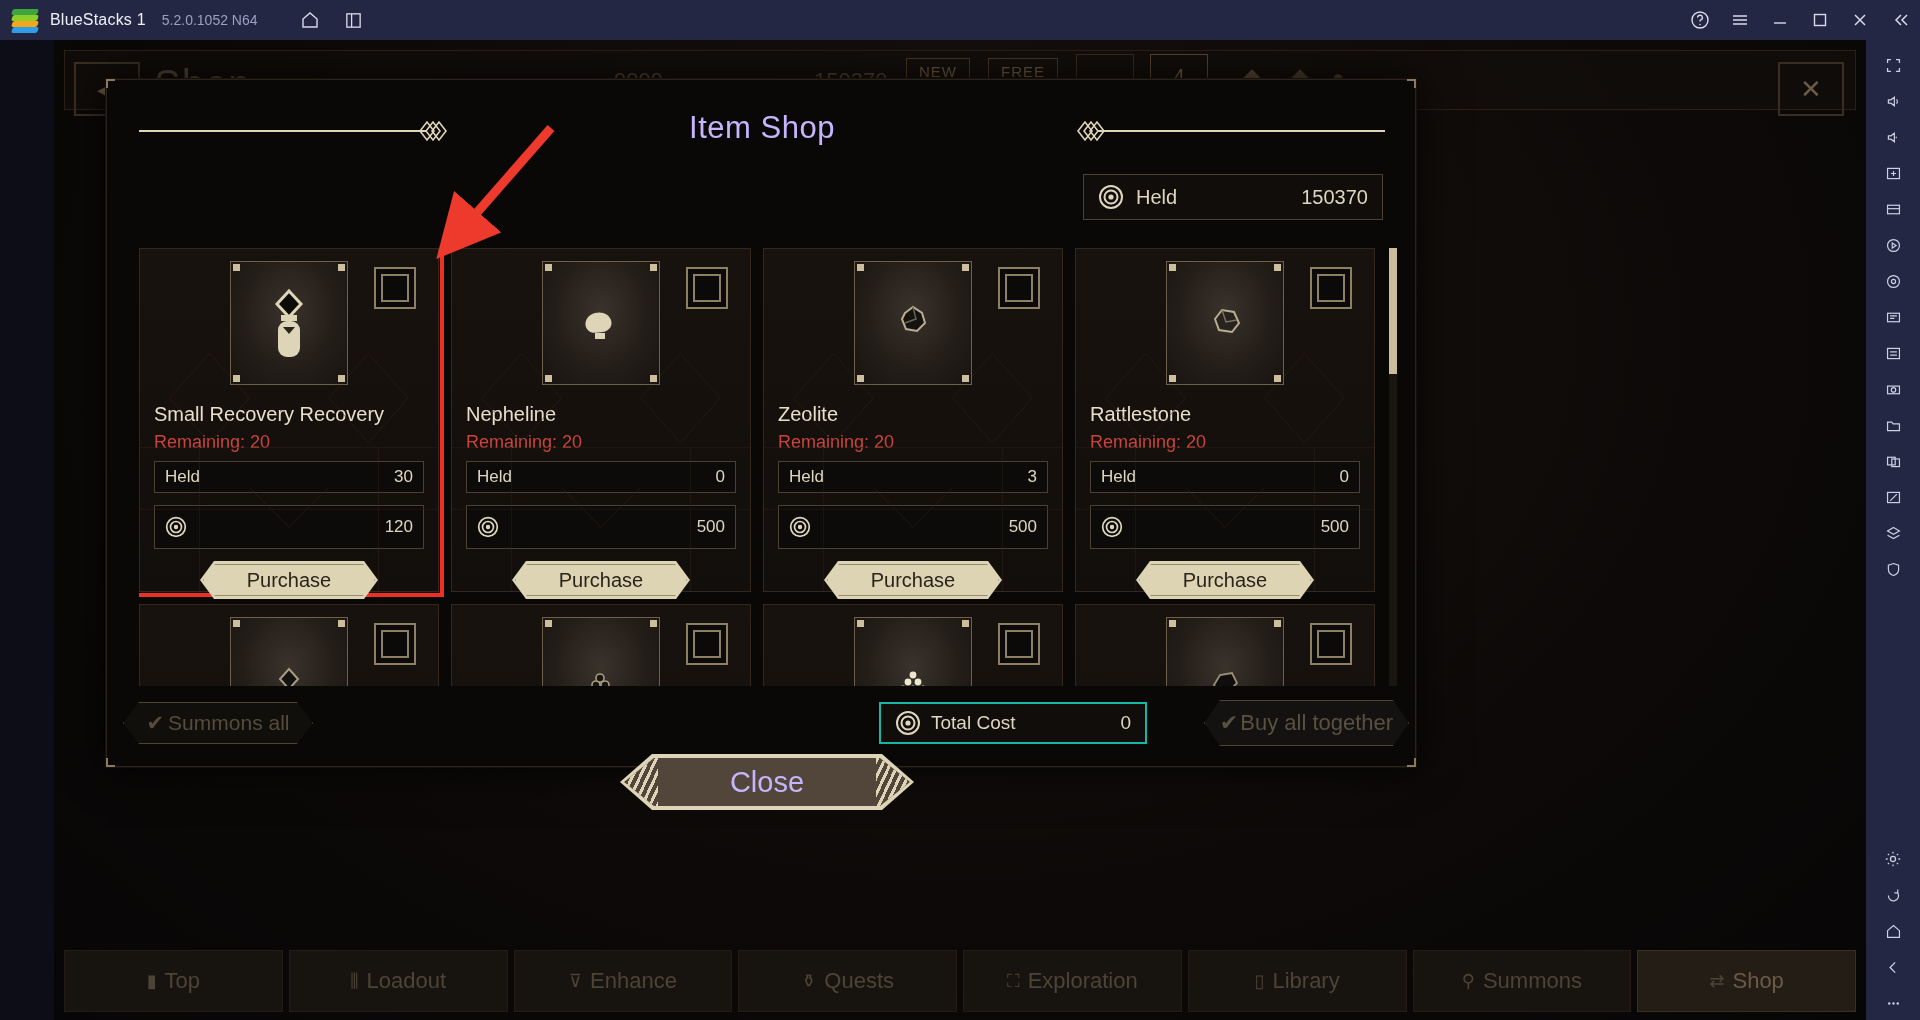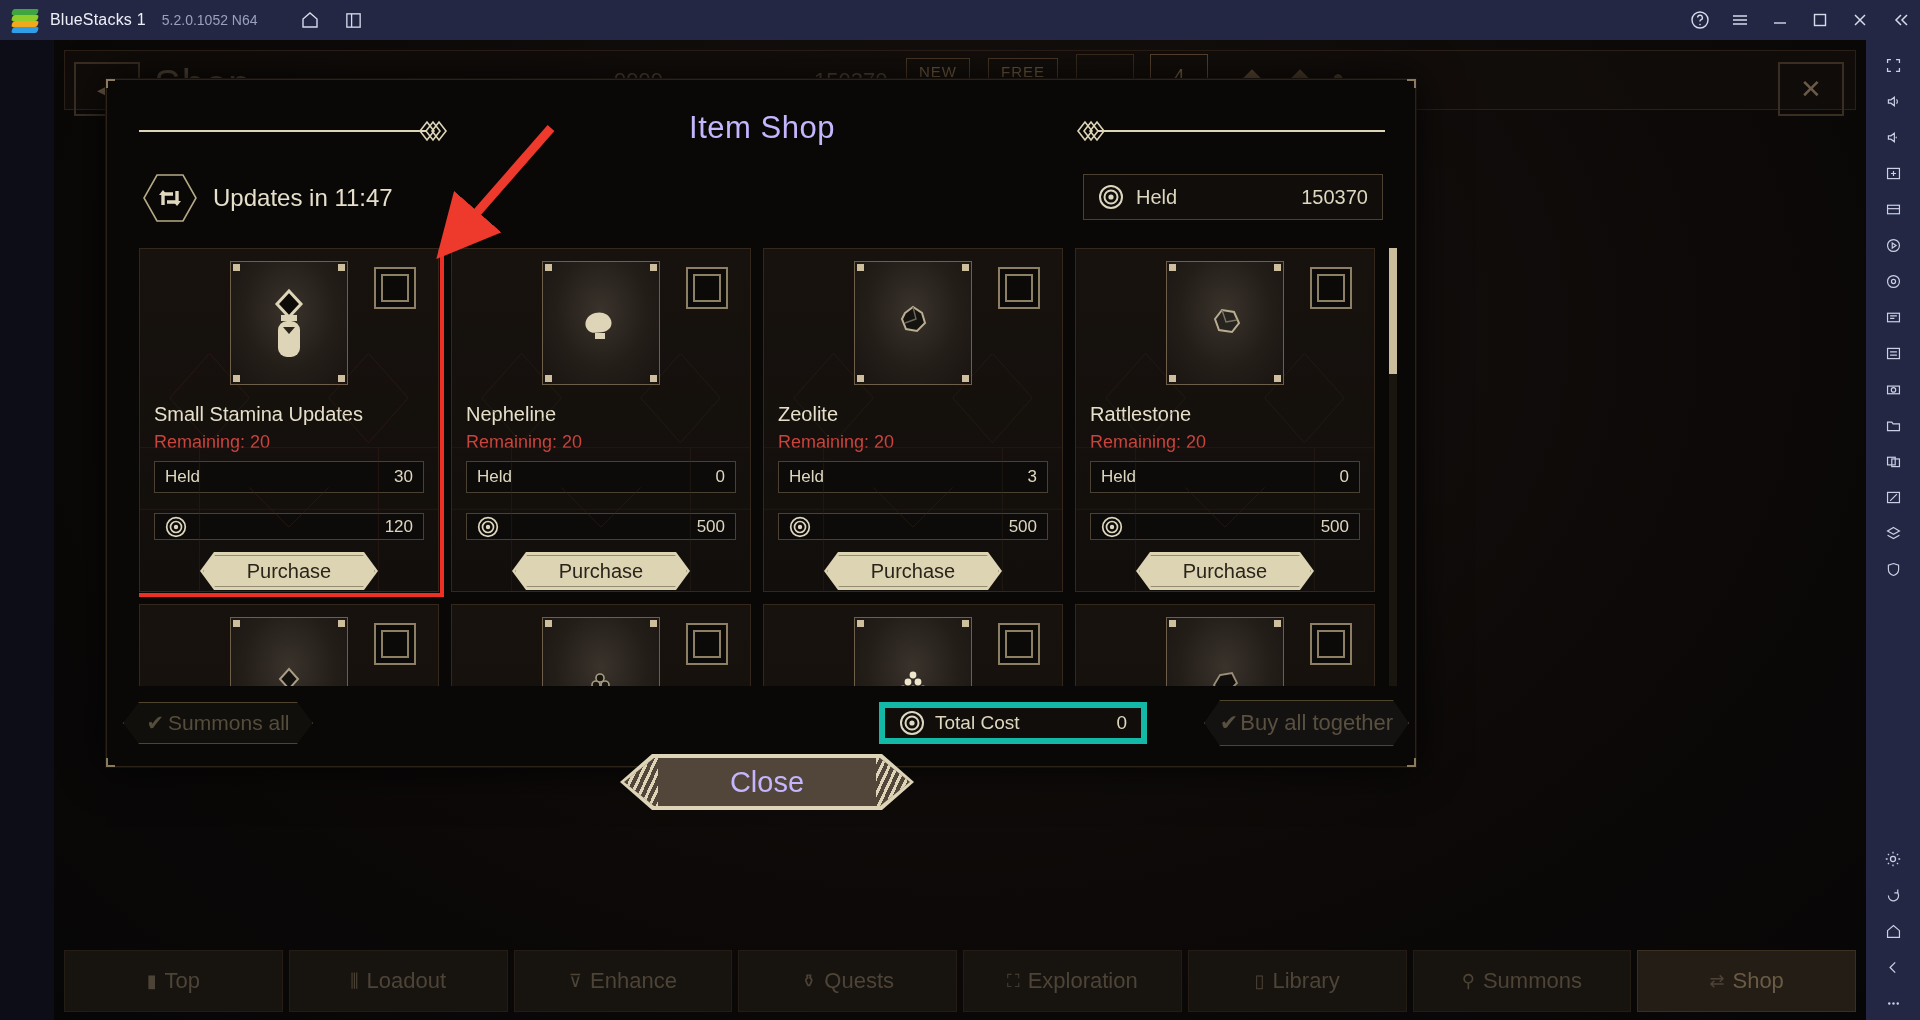--- a/index.html
+++ b/index.html
@@ -158,21 +158,21 @@
 
   .item-name { margin-top: 14px; color: #e6e0cb; font-size: 20px; white-space: nowrap; }
   .item-remaining { margin-top: 6px; color: #c9443c; font-size: 18px; }
 
   .kv {
     margin-top: 8px; height: 32px; border: 1px solid #4a4132; background: #0d0b09;
     display: flex; align-items: center; padding: 0 10px;
     color: #ded7c0; font-size: 17px;
   }
   .kv .val { margin-left: auto; }
-  .kv.price { height: 27px; margin-top: 20px; }
+  .kv.price { height: 44px; margin-top: 12px; }
   .kv.price .coin { width: 22px; height: 22px; flex: 0 0 22px; }
 
   .purchase-wrap { margin-top: 12px; display: flex; justify-content: center; }
   .purchase {
     width: 178px; height: 38px; position: relative;
     background: #ddd4b4; color: #2b241a; font-size: 20px;
     display: flex; align-items: center; justify-content: center;
     clip-path: polygon(14px 0, calc(100% - 14px) 0, 100% 50%, calc(100% - 14px) 100%, 14px 100%, 0 50%);
     border: 0;
   }
@@ -194,21 +194,21 @@
 
   
   #remove-all {
     position: absolute; left: 16px; bottom: 22px; width: 190px; height: 42px;
     border: 1px solid #4f452f; background: #110f0c; color: #554c3c; font-size: 21px;
     display: flex; align-items: center; justify-content: center; gap: 4px;
     clip-path: polygon(16px 0, calc(100% - 16px) 0, 100% 50%, calc(100% - 16px) 100%, 16px 100%, 0 50%);
   }
   #total-cost {
     position: absolute; right: 268px; bottom: 22px; width: 268px; height: 42px;
-    border: 6px solid #14b8a6; background: #100d0a;
+    border: 2px solid #14b8a6; background: #100d0a;
     display: flex; align-items: center; padding: 0 14px; color: #ded7c0; font-size: 19px;
   }
   #total-cost .lbl { margin-left: 10px; }
   #total-cost .val { margin-left: auto; }
   #buy-all {
     position: absolute; right: 6px; bottom: 20px; width: 205px; height: 46px;
     border: 1px solid #4f452f; background: #141210; color: #595040; font-size: 22px;
     display: flex; align-items: center; justify-content: center; gap: 2px;
     clip-path: polygon(16px 0, calc(100% - 16px) 0, 100% 50%, calc(100% - 16px) 100%, 16px 100%, 0 50%);
   }
@@ -469,34 +469,20 @@
         <div class="diamond-orn" style="right:306px">
           <svg width="40" height="34" viewBox="0 0 40 34" fill="none" stroke="#ded4b7" stroke-width="1.6">
             <path d="M13 17l7-9 7 9-7 9z"></path>
               <path d="M7 17l7-9 7 9-7 9z"></path>
               <path d="M19 17l7-9 7 9-7 9z"></path>
           </svg>
         </div>
         <div class="rule" id="rule-r"></div>
       </div>
 
-      <div id="updates-row">
-        <div id="updates-hex">
-          <svg width="58" height="52" viewBox="0 0 58 52" fill="none" stroke="#b6a985" stroke-width="1.6">
-            <path d="M16 3h26l13 23-13 23H16L3 26z"></path>
-            <g stroke="#e0d8bf" stroke-width="3.4">
-              <path d="M22 33V22h10"></path>
-                <path d="M36 19v11H26"></path>
-            </g>
-            <path d="M22 18l-4 5h8z" fill="#e0d8bf" stroke="none"></path>
-            <path d="M36 34l4-5h-8z" fill="#e0d8bf" stroke="none"></path>
-          </svg>
-        </div>
-        <div id="updates-text">Updates in 11:47</div>
-      </div>
 
       <div id="held-box">
         <svg class="coin" viewBox="0 0 26 26">
           <circle cx="13" cy="13" r="11" fill="none" stroke="#ded7c0" stroke-width="2"></circle>
           <circle cx="13" cy="13" r="6.5" fill="none" stroke="#ded7c0" stroke-width="2"></circle>
           <circle cx="13" cy="13" r="2.6" fill="#ded7c0"></circle>
         </svg>
         <span class="lbl">Held</span>
         <span class="val">150370</span>
       </div>
@@ -524,21 +510,21 @@
                   <path d="M28 6l12 13-12 13-12-13z" fill="#0d0b08" stroke="#ded5b8" stroke-width="3"></path>
                   <path d="M20 30h16v6H20z" fill="#ded5b8"></path>
                   <rect x="17" y="36" width="22" height="36" rx="9" fill="#ded5b8"></rect>
                   <path d="M22 42h12l-6 7z" fill="#2a241c"></path>
                 </svg>
               </div>
               <div class="chk">
                   <i></i>
                 </div>
             </div>
-            <div class="item-name">Small Stamina Updates</div>
+            <div class="item-name">Small Recovery Recovery</div>
             <div class="item-remaining">Remaining: 20</div>
             <div class="kv">
               <span>Held</span>
               <span class="val">30</span>
             </div>
             <div class="kv price">
               <svg class="coin" viewBox="0 0 26 26">
                 <circle cx="13" cy="13" r="11" fill="none" stroke="#ded7c0" stroke-width="2"></circle>
                 <circle cx="13" cy="13" r="6.5" fill="none" stroke="#ded7c0" stroke-width="2"></circle>
                 <circle cx="13" cy="13" r="2.6" fill="#ded7c0"></circle>

